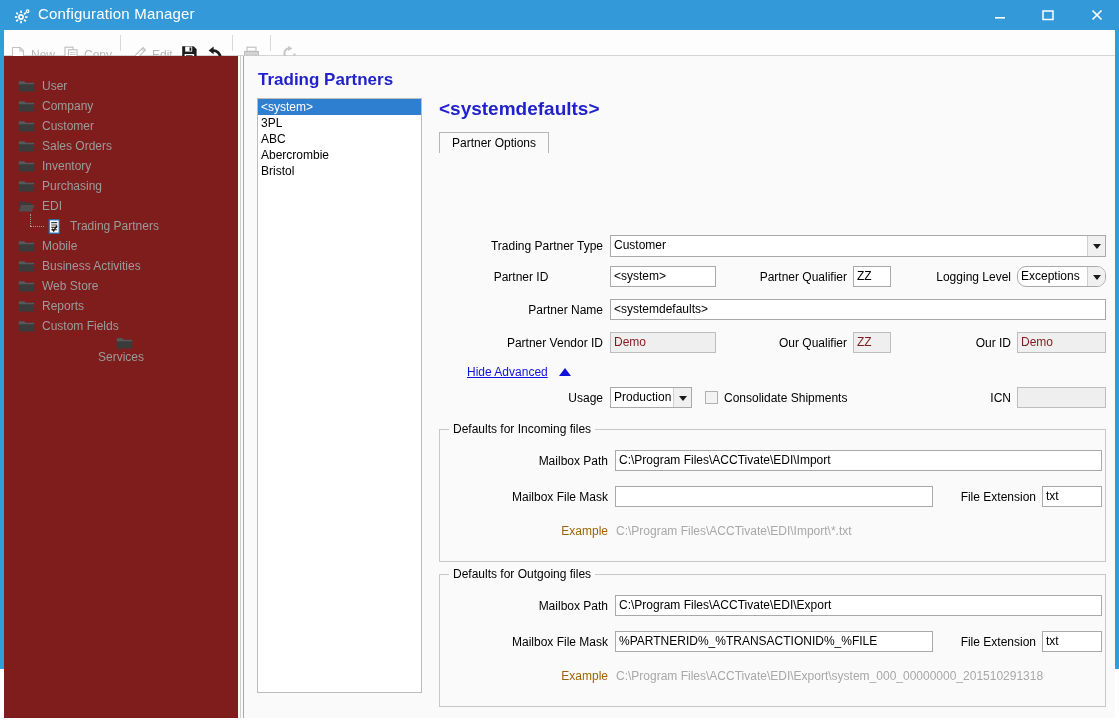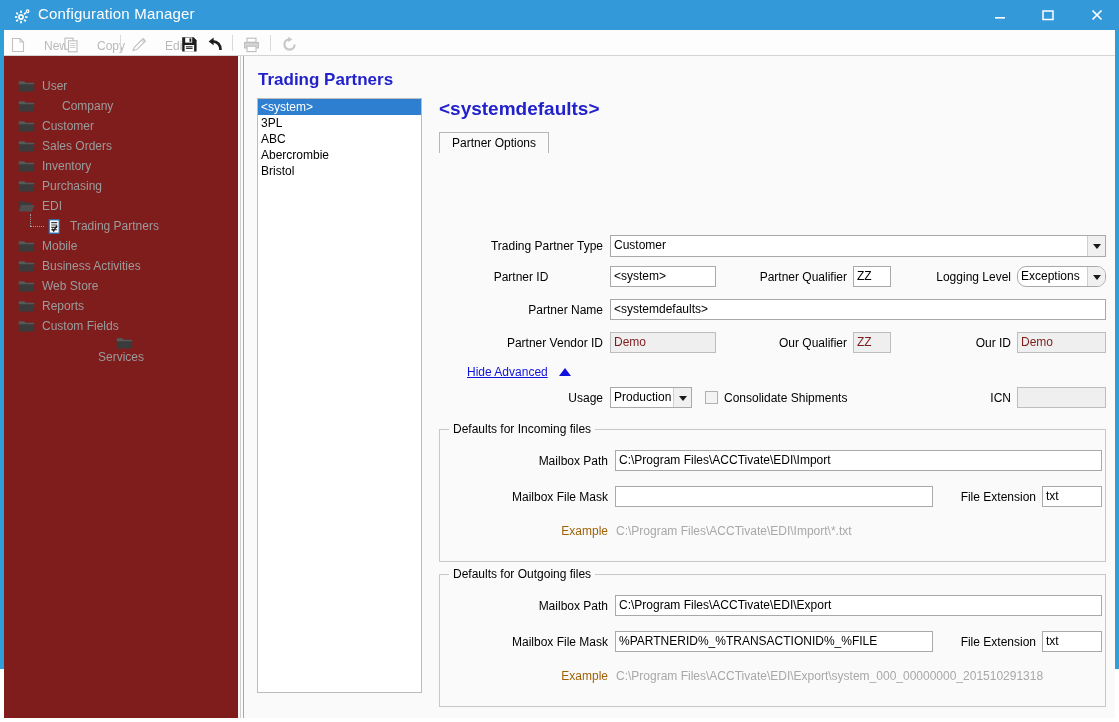--- a/index.html
+++ b/index.html
@@ -39,22 +39,22 @@
   }
   .winbtn svg{position:absolute;left:50%;top:50%;transform:translate(-50%,-50%);}
   
   .toolbar{
     position:absolute;left:4px;top:30px;width:1111px;height:26px;
     background:#fdfdfd;
     border-bottom:1px solid #d4d4d4;
     box-sizing:border-box;
   }
   .tb-item{
-    position:absolute;top:3px;height:26px;
-    display:flex;align-items:center;gap:18px;
+    position:absolute;top:12px;height:26px;
+    display:flex;align-items:center;gap:5px;
     padding:0 3px;box-sizing:border-box;
     white-space:nowrap;
   }
   .tb-label{font-size:12px;}
   .tb-dis .tb-label{color:#b9b9b9;}
   .tb-en .tb-label{color:#222;}
   .tb-sep{
     position:absolute;top:5px;width:1px;height:16px;background:#d9d9d9;
   }
   
@@ -334,21 +334,21 @@
       <div class="tree-item" style="top:20px;">
         <span class="ticon">
           <svg width="17" height="14" viewBox="0 0 17 14">
               <path d="M0.8 2.2 H6.2 L7.6 3.8 H16.2 V12.6 H0.8 Z" fill="#3b3b3b"></path>
               <path d="M0.8 2.2 H6.2 L7.6 3.8 H16.2 V5.3 H0.8 Z" fill="#585858"></path>
             </svg>
         </span>
         <span class="tree-label">User</span>
       </div>
 
-      <div class="tree-item" style="top:40px;gap:20px;">
+      <div class="tree-item" style="top:40px;">
         <span class="ticon">
           <svg width="17" height="14" viewBox="0 0 17 14">
               <path d="M0.8 2.2 H6.2 L7.6 3.8 H16.2 V12.6 H0.8 Z" fill="#3b3b3b"></path>
               <path d="M0.8 2.2 H6.2 L7.6 3.8 H16.2 V5.3 H0.8 Z" fill="#585858"></path>
             </svg>
         </span>
         <span class="tree-label">Company</span>
       </div>
 
       <div class="tree-item" style="top:60px;">

